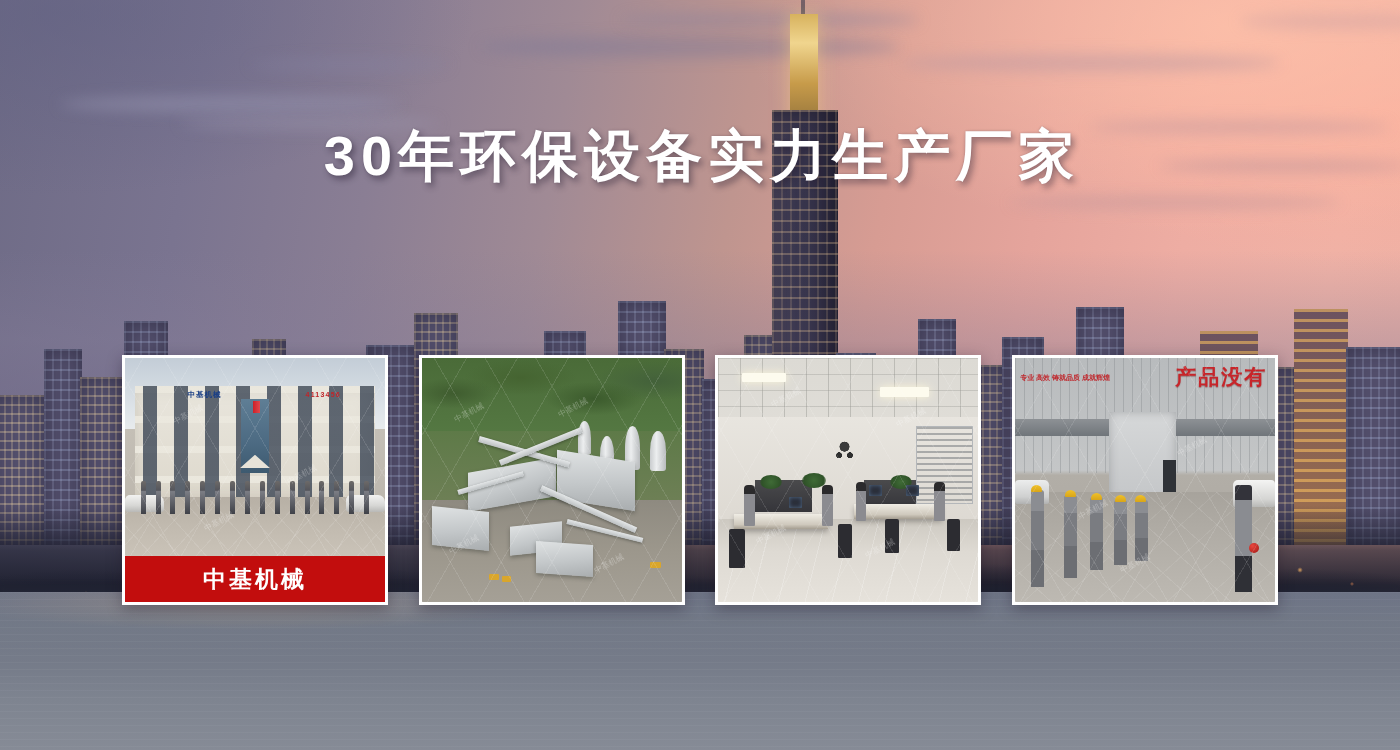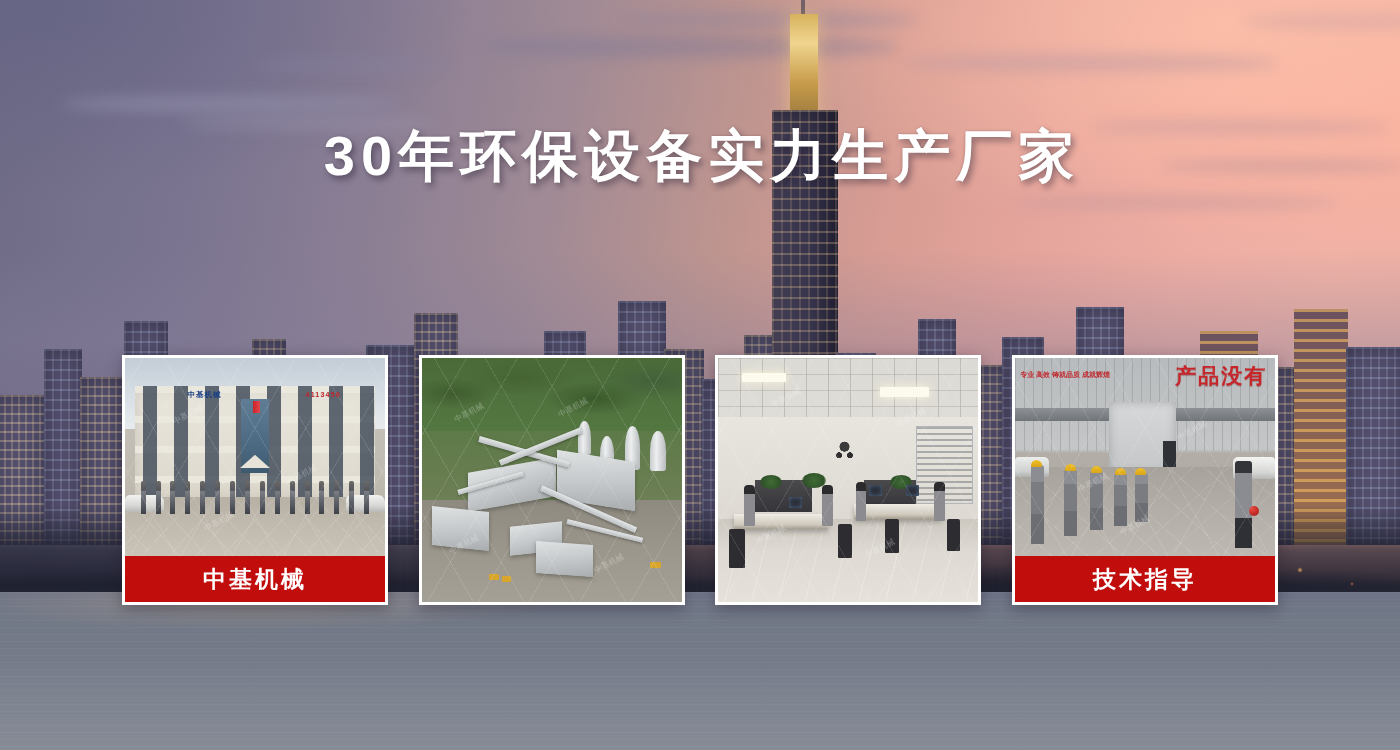--- a/index.html
+++ b/index.html
@@ -618,19 +618,16 @@
 
           <div class="p4-lead"></div>
           <div class="p4-ball"></div>
         </div>
         <div class="mesh">
           <span class="wm" style="left:24%; top:60%;">中基机械</span>
           <span class="wm" style="left:62%; top:34%;">中基机械</span>
           <span class="wm" style="left:40%; top:82%;">中基机械</span>
         </div>
       </div>
-      <div class="card-caption">
-        <span>技术指导</span>
-      </div>
     </div>
 
   </div>
 </div>
 
 </body></html>

